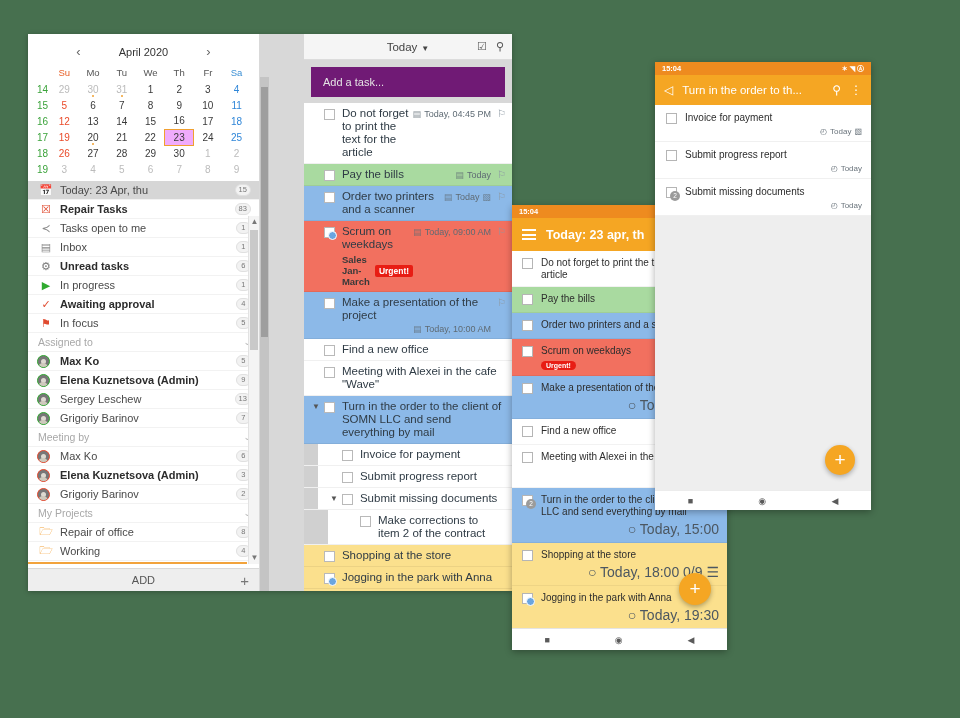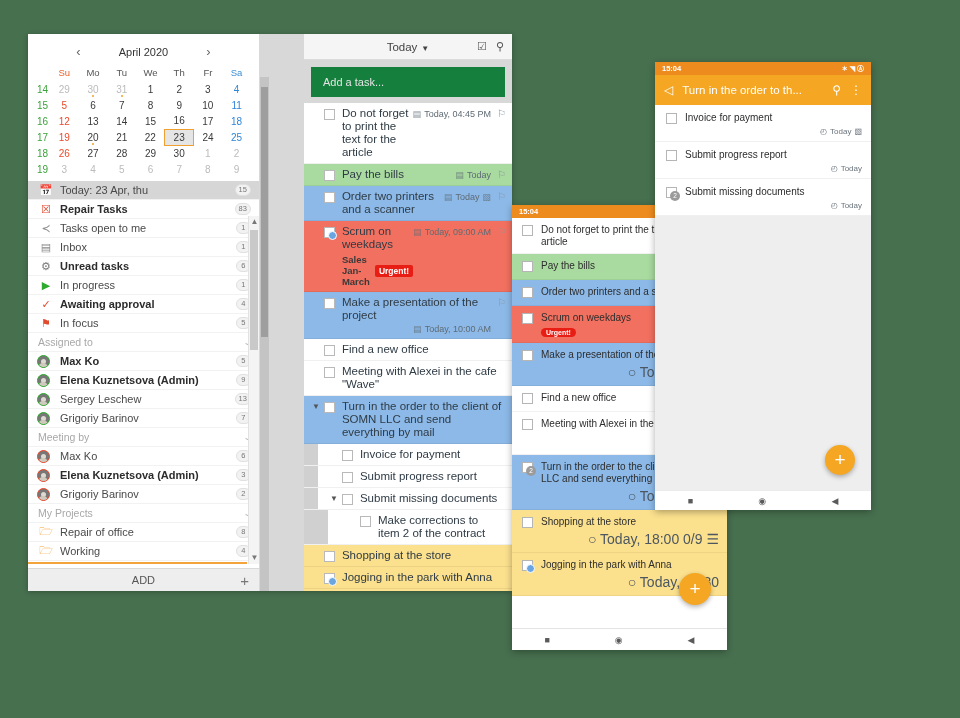--- a/index.html
+++ b/index.html
@@ -46,21 +46,21 @@
   .wk { color: #3ba33b; font-size: 7.5px; width: 14px; text-align: right !important; padding-right:2px !important;}
   .dow-sun { color: #e8622a; margin-top: 36px; }
   .dow-sat { color: #3b8fd4; }
   .dow { color: #555; }
   .d-sun { color: #ea4b2a; }
   .d-sat { color: #2f86d8; }
   .d-norm { color: #3a3a3a; }
   .d-out { color: #bbb; }
   .d-today {
     border: 1.5px solid #f0a030 !important;
-    background: #e5e5e5;
+    background: #f0abfc;
   }
   .dot::after {
     content: ""; position: absolute; left: 50%; margin-left: -1px;
     bottom: 0px; width: 2px; height: 2px; background: #f0a030; border-radius: 50%;
   }
   td.has-dot { position: relative; }
 
   .navlist { flex: 1; overflow: hidden; position: relative; }
   .nav-row {
     display: flex; align-items: center;
@@ -129,21 +129,21 @@
   }
   .tp-head {
     height: 26px; background: #f5f5f5; border-bottom: 1px solid #dcdcdc;
     display: flex; align-items: center; justify-content: center; position: relative;
   }
   .tp-title { font-size: 11.5px; color: #444; }
   .tp-title .caret { font-size: 8px; margin-left: 4px; }
   .tp-icons { position: absolute; right: 8px; display: flex; gap: 9px; align-items: center; }
   .tp-icons span { color: #555; font-size: 11px; cursor: pointer; }
   .addtask {
-    margin: 7px 7px 6px 7px; height: 30px; background: #15803d;
+    margin: 7px 7px 6px 7px; height: 30px; background: #701a75;
     display: flex; align-items: center; padding: 0 12px;
     font-size: 11px; color: #e4e4e4; cursor: text;
   }
   .tasks { flex: 1; overflow: hidden; background: #d8d8d8; }
   .trow {
     display: flex; align-items: flex-start;
     min-height: 21px; padding: 4px 6px 4px 8px;
     border-bottom: 1px solid rgba(0,0,0,0.06);
     font-size: 11.5px; color: #2f3b45; position: relative;
   }
@@ -678,20 +678,28 @@
       <div class="tp-scroll">
         <div class="thumb"></div>
       </div>
     </div>
   </div>
 
   <div class="tablet">
     <div class="mstatus">
       <span>15:04</span>
     </div>
+    <div class="mbar">
+      <span class="hamb">
+          <i></i>
+          <i></i>
+          <i></i>
+        </span>
+      <span class="mtitle">Today: 23 apr, th</span>
+    </div>
     <div class="mlist" id="tabletlist">
         <div class="mrow c-white">
           <span class="mcbx"></span>
           <div class="mbody">
             <div class="mtext">Do not forget to print the text for the article</div>
           </div>
         </div>
         <div class="mrow c-green">
           <span class="mcbx"></span>
           <div class="mbody">

